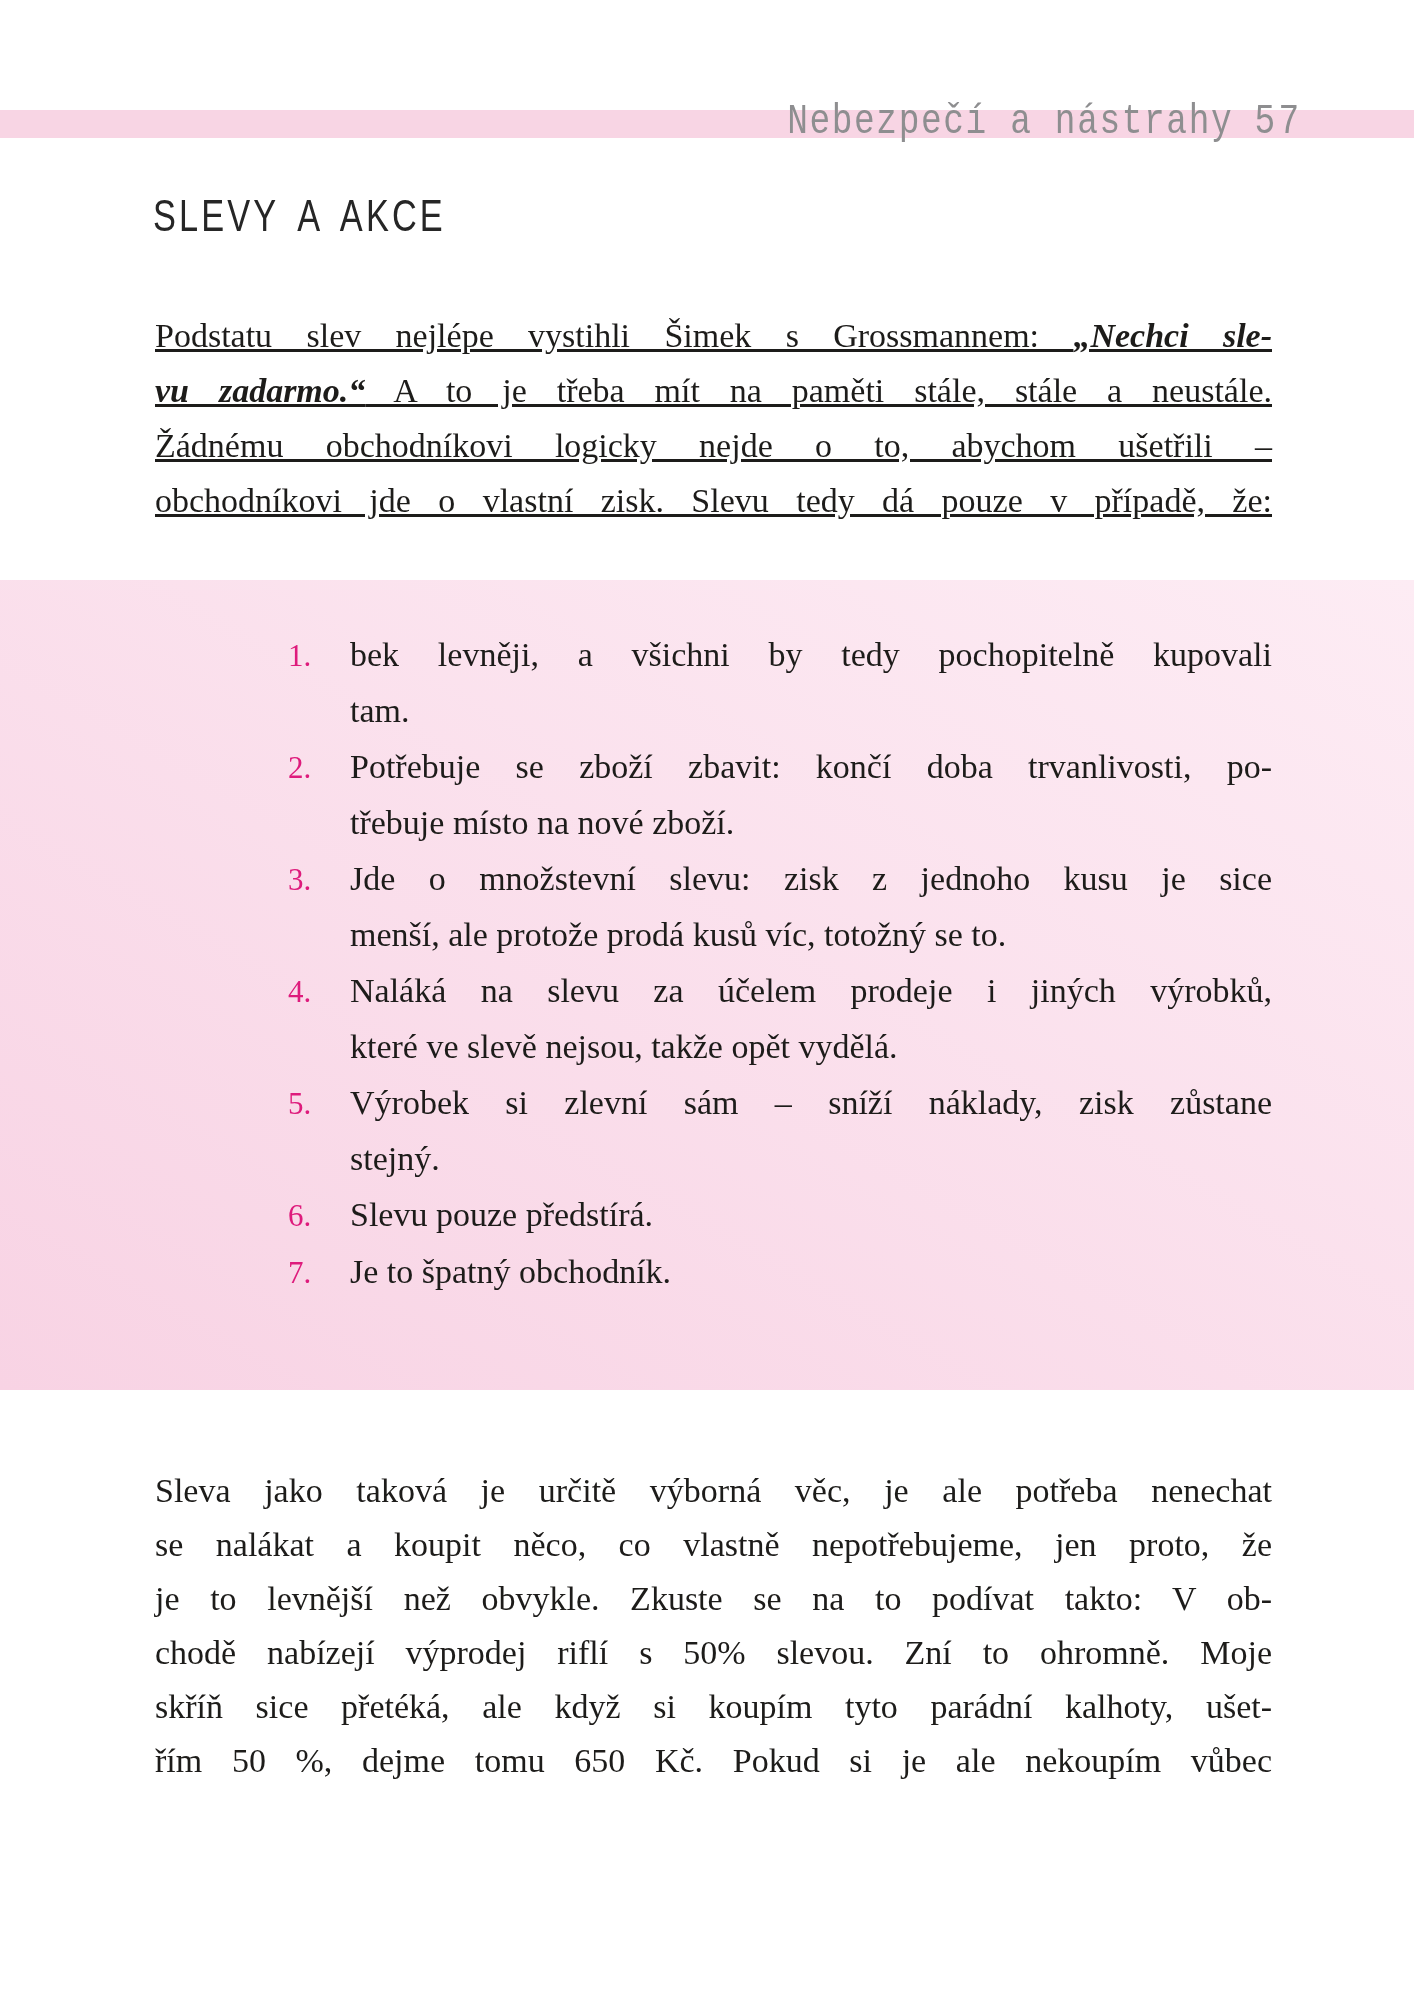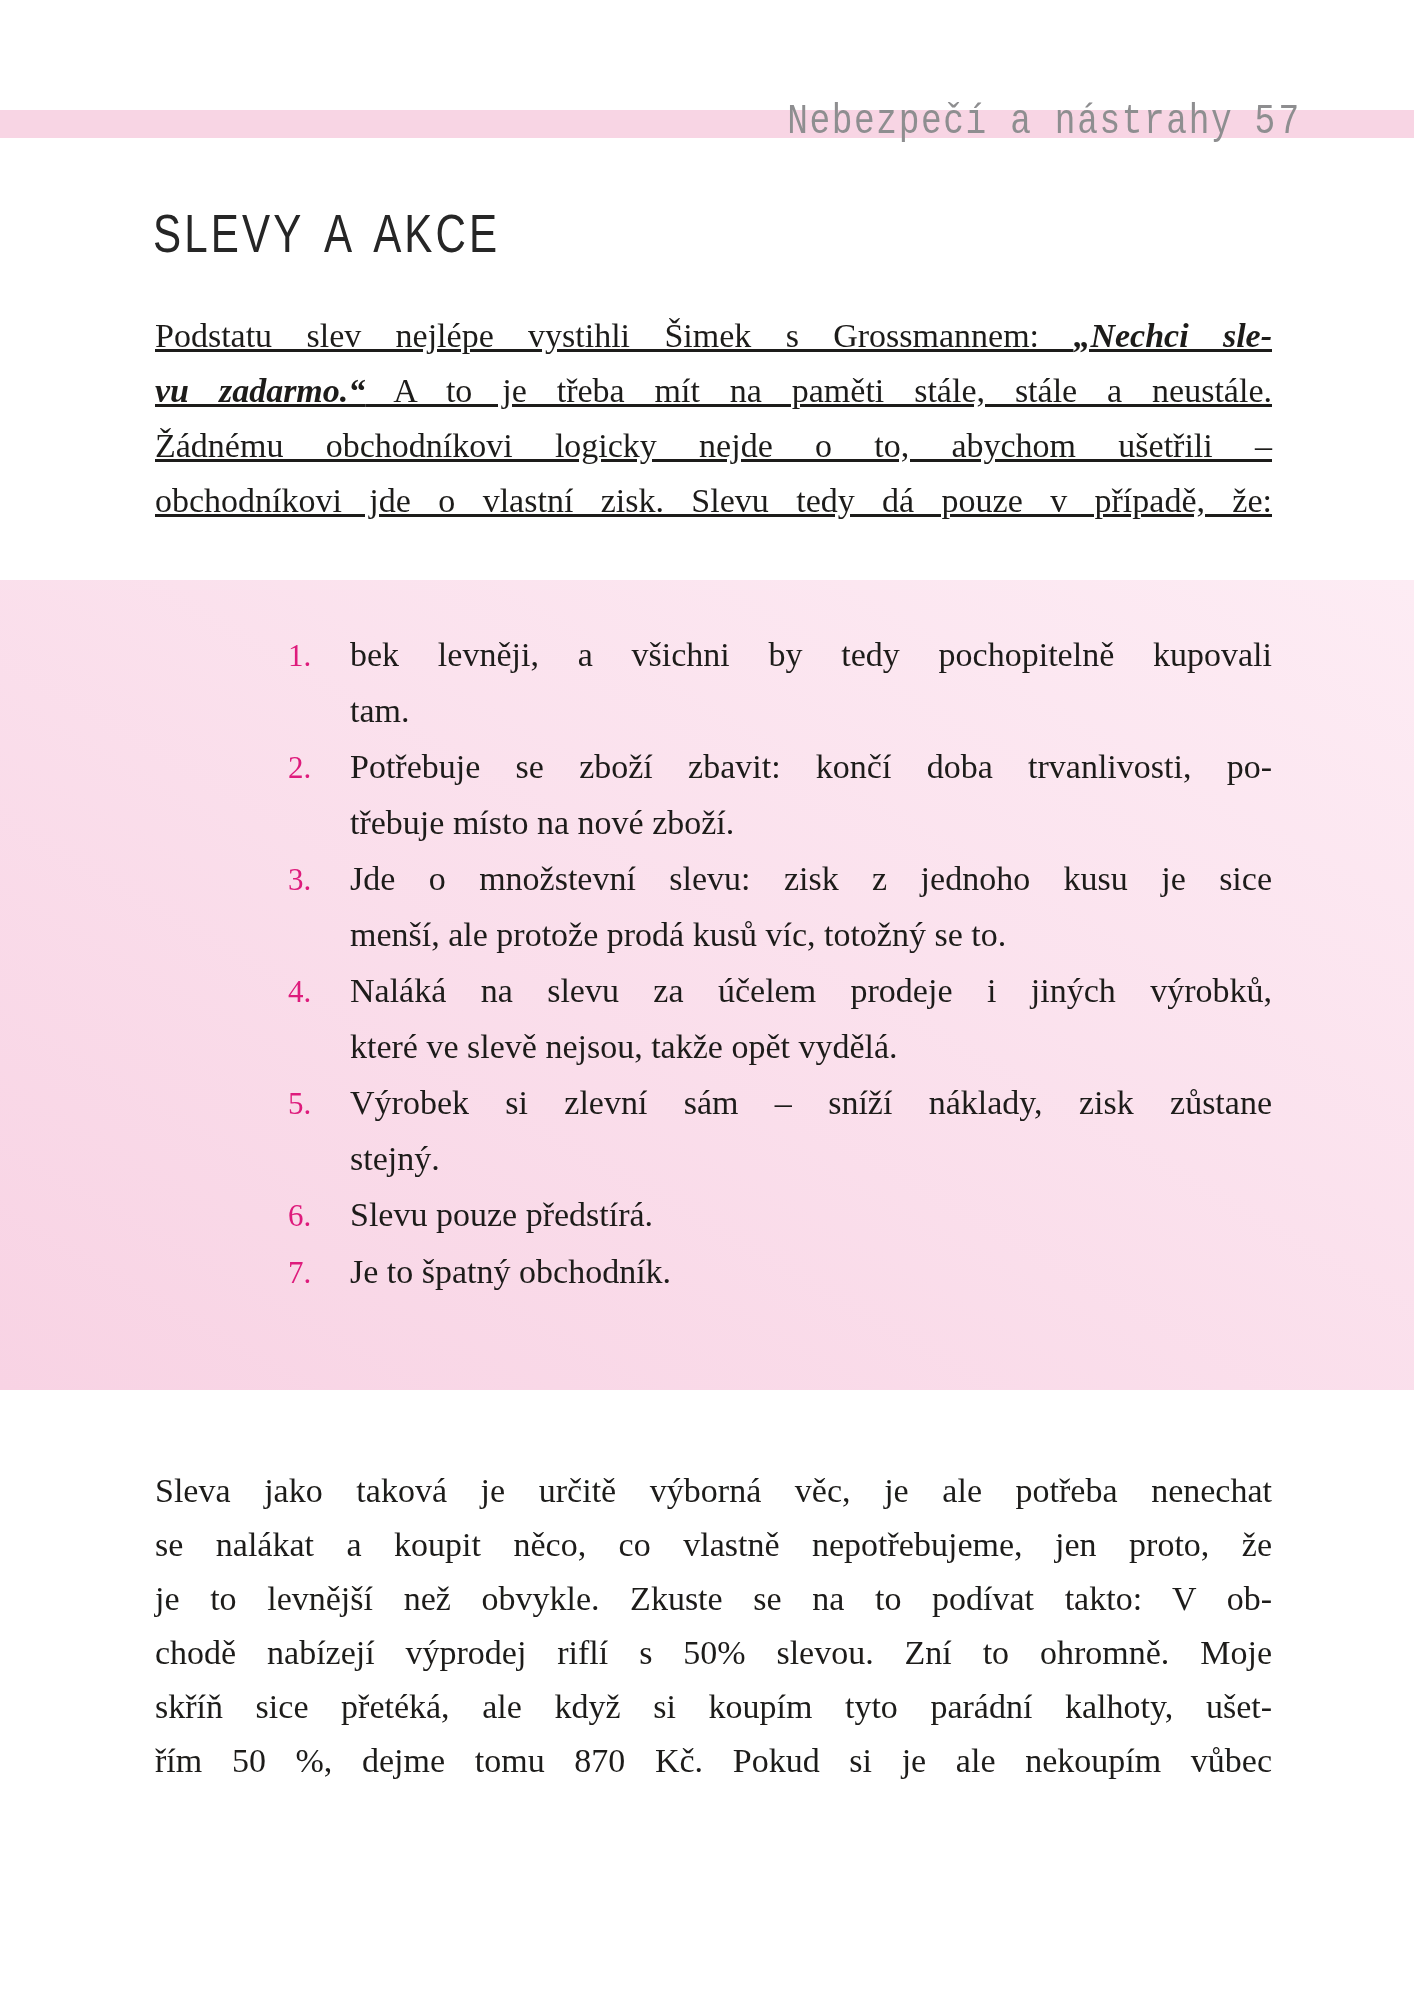--- a/index.html
+++ b/index.html
@@ -30,24 +30,24 @@
     position:absolute;right:111px;top:99px;
     font-family:Liberation Mono, monospace;
     font-size:42px;line-height:1.1;
     color:var(--header-text-gray);
     white-space:nowrap;
   }
   .condense-r{display:inline-block;transform:scaleX(0.82);transform-origin:right bottom;letter-spacing:2px;}
   .running-header .pagenum{margin-left:26px;letter-spacing:4px;}
   
   .title{
-    position:absolute;left:153px;top:204px;
+    position:absolute;left:153px;top:192px;
     font-family:"Liberation Sans","DejaVu Sans",sans-serif;
     font-weight:500;
-    font-size:54px;line-height:1.1;
+    font-size:44px;line-height:1.1;
     color:#262626;
     white-space:nowrap;
   }
   .condense-l{display:inline-block;transform:scaleX(0.78);transform-origin:left bottom;letter-spacing:4px;word-spacing:10px;}
   
   .para{
     position:absolute;left:155px;width:1117px;
     font-size:34px;
   }
   .intro{top:308px;line-height:55px;text-decoration:underline;}
@@ -159,16 +159,16 @@
 
     </ol>
   </div>
 
   <div class="para outro">
     <div class="line">Sleva jako taková je určitě výborná věc, je ale potřeba nenechat</div>
     <div class="line">se nalákat a koupit něco, co vlastně nepotřebujeme, jen proto, že</div>
     <div class="line">je to levnější než obvykle. Zkuste se na to podívat takto: V ob-</div>
     <div class="line">chodě nabízejí výprodej riflí s 50% slevou. Zní to ohromně. Moje</div>
     <div class="line">skříň sice přetéká, ale když si koupím tyto parádní kalhoty, ušet-</div>
-    <div class="line">řím 50 %, dejme tomu 870 Kč. Pokud si je ale nekoupím vůbec</div>
+    <div class="line">řím 50 %, dejme tomu 650 Kč. Pokud si je ale nekoupím vůbec</div>
   </div>
 
 </div>
 
 </body></html>

